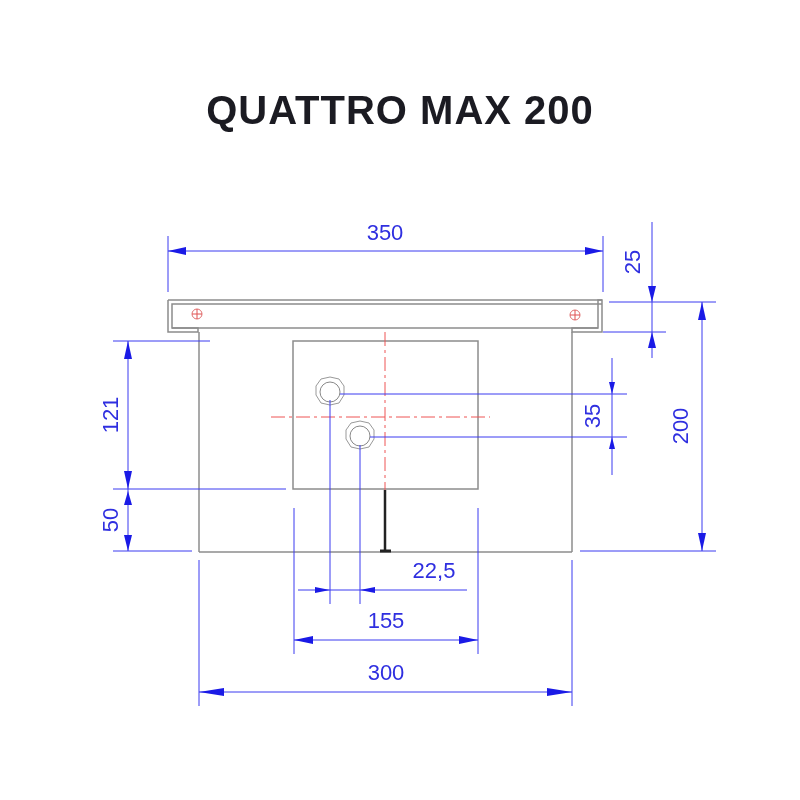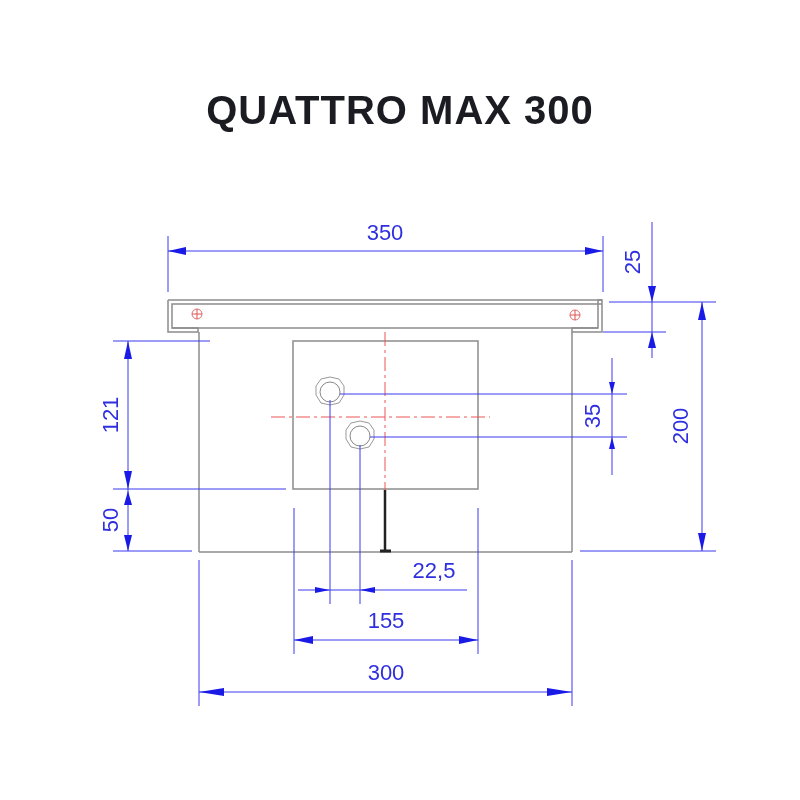--- a/index.html
+++ b/index.html
@@ -12,21 +12,21 @@
     svg { position: absolute; left: 0; top: 0; }
     .dim-text { font-family: "Liberation Sans", sans-serif; font-size: 22px; fill: #2f2fe0; }
     .dim { stroke: #3a3af0; stroke-width: 1; fill: none; }
     .arrow { fill: #1a1ae6; }
     .body-line { stroke: #8c8c8c; stroke-width: 1.5; fill: none; }
     .center { stroke: #ee5555; stroke-width: 1; stroke-dasharray: 14 4 3 4; fill: none; }
   </style>
 </head>
 <body>
 
-<div class="title">QUATTRO MAX 300</div>
+<div class="title">QUATTRO MAX 200</div>
 
 <svg width="800" height="800" viewBox="0 0 800 800">
 
   <g>
     <polyline class="body-line" points="168,300 168,332 198,332 198,328 172,328 172,304 602,304 602,300 598,300 598,328 572,328 572,332 602,332 602,300"></polyline>
     <line class="body-line" x1="168" y1="300" x2="602" y2="300"></line>
     <line class="body-line" x1="172" y1="328" x2="598" y2="328"></line>
   </g>
 
   <g>

